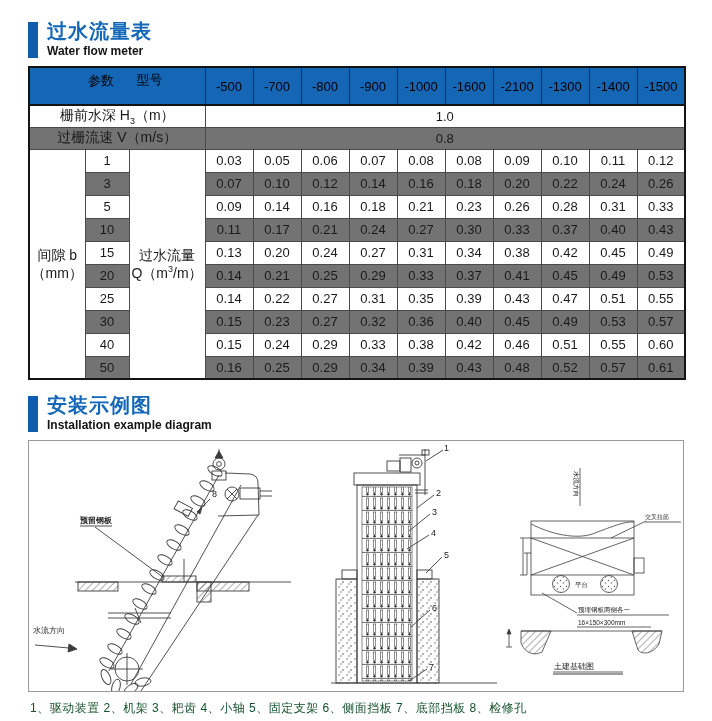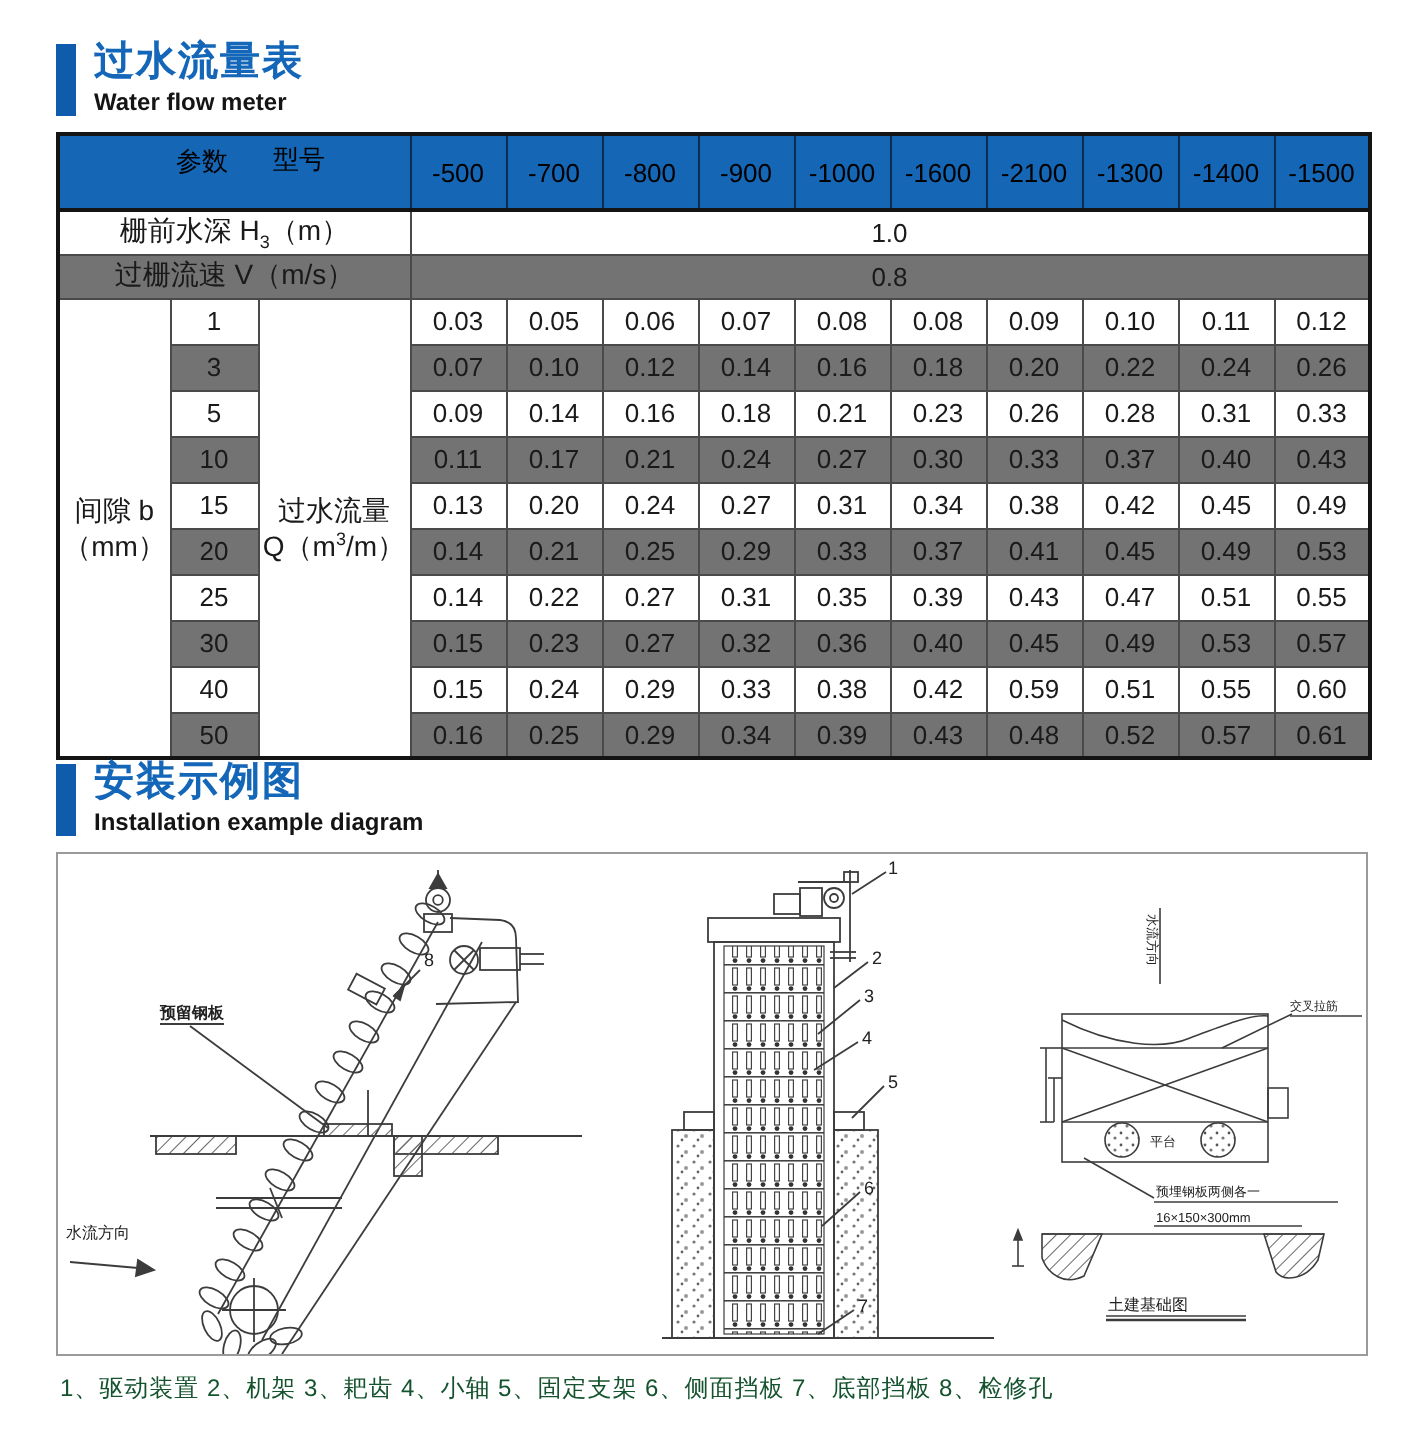--- a/index.html
+++ b/index.html
@@ -201,42 +201,42 @@
           <td>0.57</td>
         </tr>
         <tr>
           <td>40</td>
           <td>0.15</td>
           <td>0.24</td>
           <td>0.29</td>
           <td>0.33</td>
           <td>0.38</td>
           <td>0.42</td>
-          <td>0.59</td>
+          <td>0.46</td>
           <td>0.51</td>
           <td>0.55</td>
           <td>0.60</td>
         </tr>
         <tr class="alt">
           <td>50</td>
           <td>0.16</td>
           <td>0.25</td>
           <td>0.29</td>
           <td>0.34</td>
           <td>0.39</td>
           <td>0.43</td>
           <td>0.48</td>
           <td>0.52</td>
           <td>0.57</td>
           <td>0.61</td>
         </tr>
       </tbody>
   </table>
 
-  <div class="sec-header" style="margin-top:0;">
+  <div class="sec-header" style="margin-top:14px;">
     <div class="accent-bar"></div>
     <div>
       <div class="sec-title">安装示例图</div>
       <div class="sec-sub">Installation example diagram</div>
     </div>
   </div>
 
   <div class="diagram-box">
 
     <svg width="300" height="250" viewBox="0 0 300 250">

